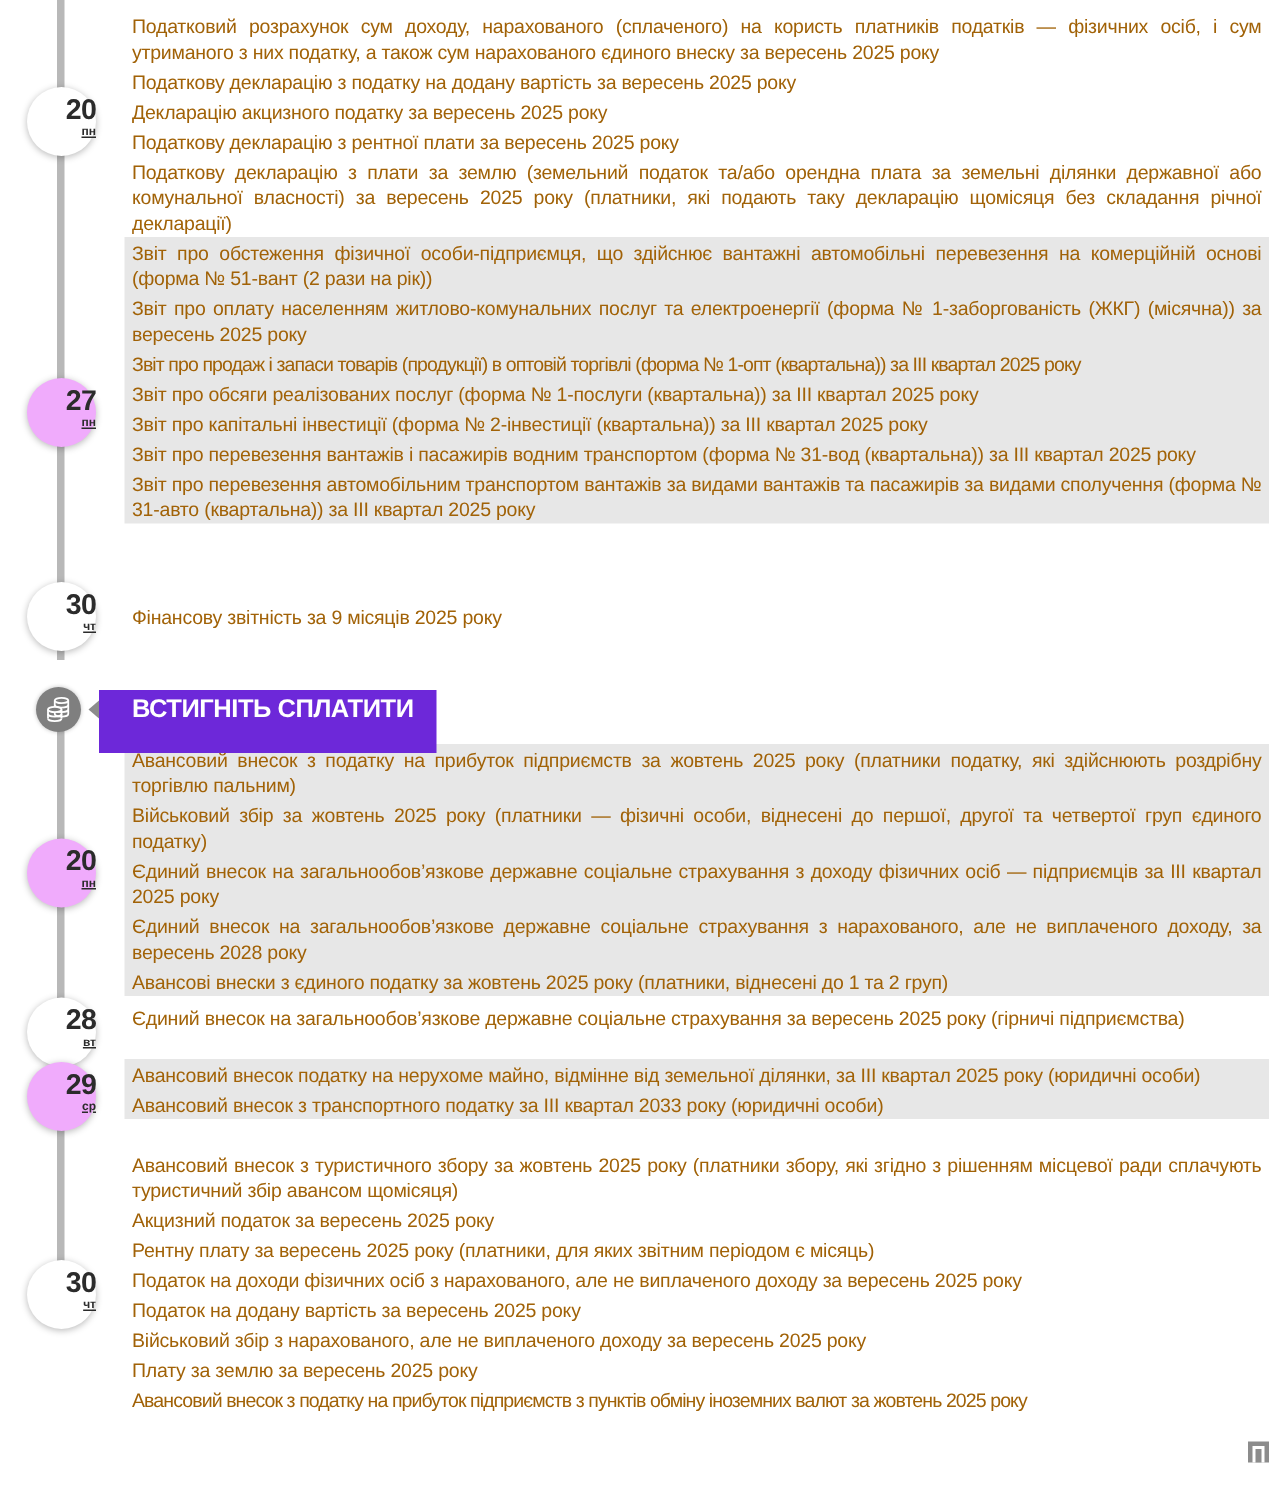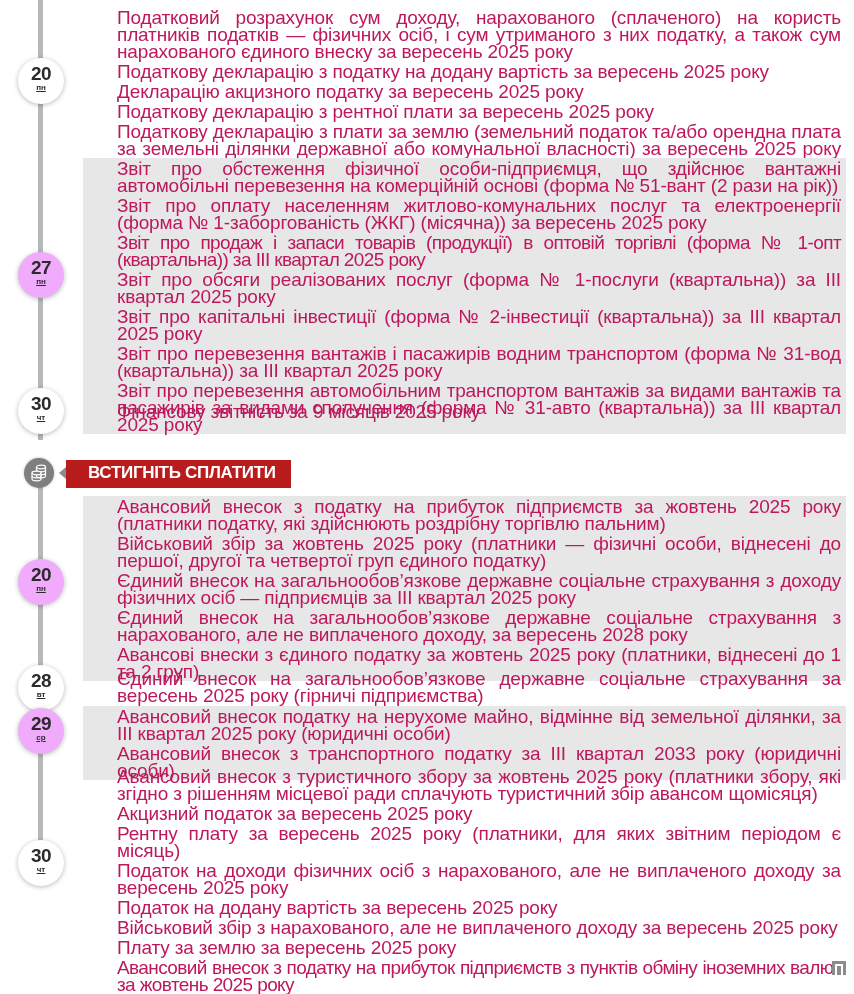--- a/index.html
+++ b/index.html
@@ -2,32 +2,32 @@
 <html><head>
 <meta charset="utf-8">
 <style>
   html, body { margin:0; padding:0; background:#ffffff; }
   body { width:854px; height:994px; position:relative; overflow:hidden;
          font-family:"DejaVu Sans Condensed","Liberation Sans Narrow","Liberation Sans",sans-serif; color:#1d1d1b; }
   .page { position:absolute; left:0; top:0; width:854px; height:994px; }
   .vline { position:absolute; left:38px; width:5px; background:#b8b8b8; }
   .day { position:absolute; left:18px; width:46px; height:46px; border-radius:50%;
          background:#ffffff; box-shadow:0 1px 5px rgba(0,0,0,0.28);
-         text-align:center; z-index:2; }
+         text-align:right; z-index:2; }
   .day.shaded { background:#f0abfc; }
   .day .num { display:block; font-family:"Liberation Sans Narrow","Liberation Sans",sans-serif; font-weight:bold; font-size:19px; line-height:19px; padding-top:6px; color:#2b2b2b; letter-spacing:-0.5px; }
   .day .wd { display:block; font-family:"Liberation Sans",sans-serif; font-weight:bold; font-size:8px; line-height:10px; color:#2b2b2b;text-decoration:underline; }
   .group { position:absolute; left:83px; width:763px; }
   .group.shaded { background:#e7e7e7; }
-  .item { font-family:"Liberation Sans",sans-serif; font-size:19px; line-height:17px; padding:1.5px 5px 1.5px 5px; color:#be185d; text-align:justify; letter-spacing:-0.15px;margin-left:29px; }
+  .item { font-family:"Liberation Sans",sans-serif; font-size:13px; line-height:17px; padding:1.5px 5px 1.5px 5px; color:#a16207; text-align:justify; letter-spacing:-0.15px; }
   .item.tight { letter-spacing:-0.6px; }
   .section-head { position:absolute; left:24px; top:458px; height:30px; z-index:3; }
   .coin-circle { position:absolute; left:0; top:0; width:30px; height:30px; border-radius:50%; background:#7f7f7f; box-shadow:0 0 3px rgba(0,0,0,0.25); }
   .coin-circle svg { position:absolute; left:7px; top:6px; }
-  .banner { position:absolute; left:42px; top:2px; height:28px; background:#b91c1c; padding:0 15px 0 22px;
+  .banner { position:absolute; left:42px; top:2px; height:42px; background:#6d28d9; padding:0 15px 0 22px;
             font-family:"Liberation Sans Narrow","Liberation Sans",sans-serif; font-weight:bold; font-size:17px; line-height:26px; color:#ffffff; white-space:nowrap; letter-spacing:-0.3px; }
   .banner:before { content:""; position:absolute; left:-7px; top:7px; border-top:6px solid transparent; border-bottom:6px solid transparent; border-right:7px solid #8c8c8c; }
   .logo { position:absolute; left:832px; top:961px; width:14px; height:14px; background:#8c8c8c; }
   .logo:after { content:""; position:absolute; left:3px; top:3px; width:8px; height:11px; background:#ffffff; }
   .logo span { position:absolute; left:5px; top:5px; width:4px; height:9px; background:#8c8c8c; z-index:2; }
 </style>
 </head>
 <body>
 
 <div class="page">

